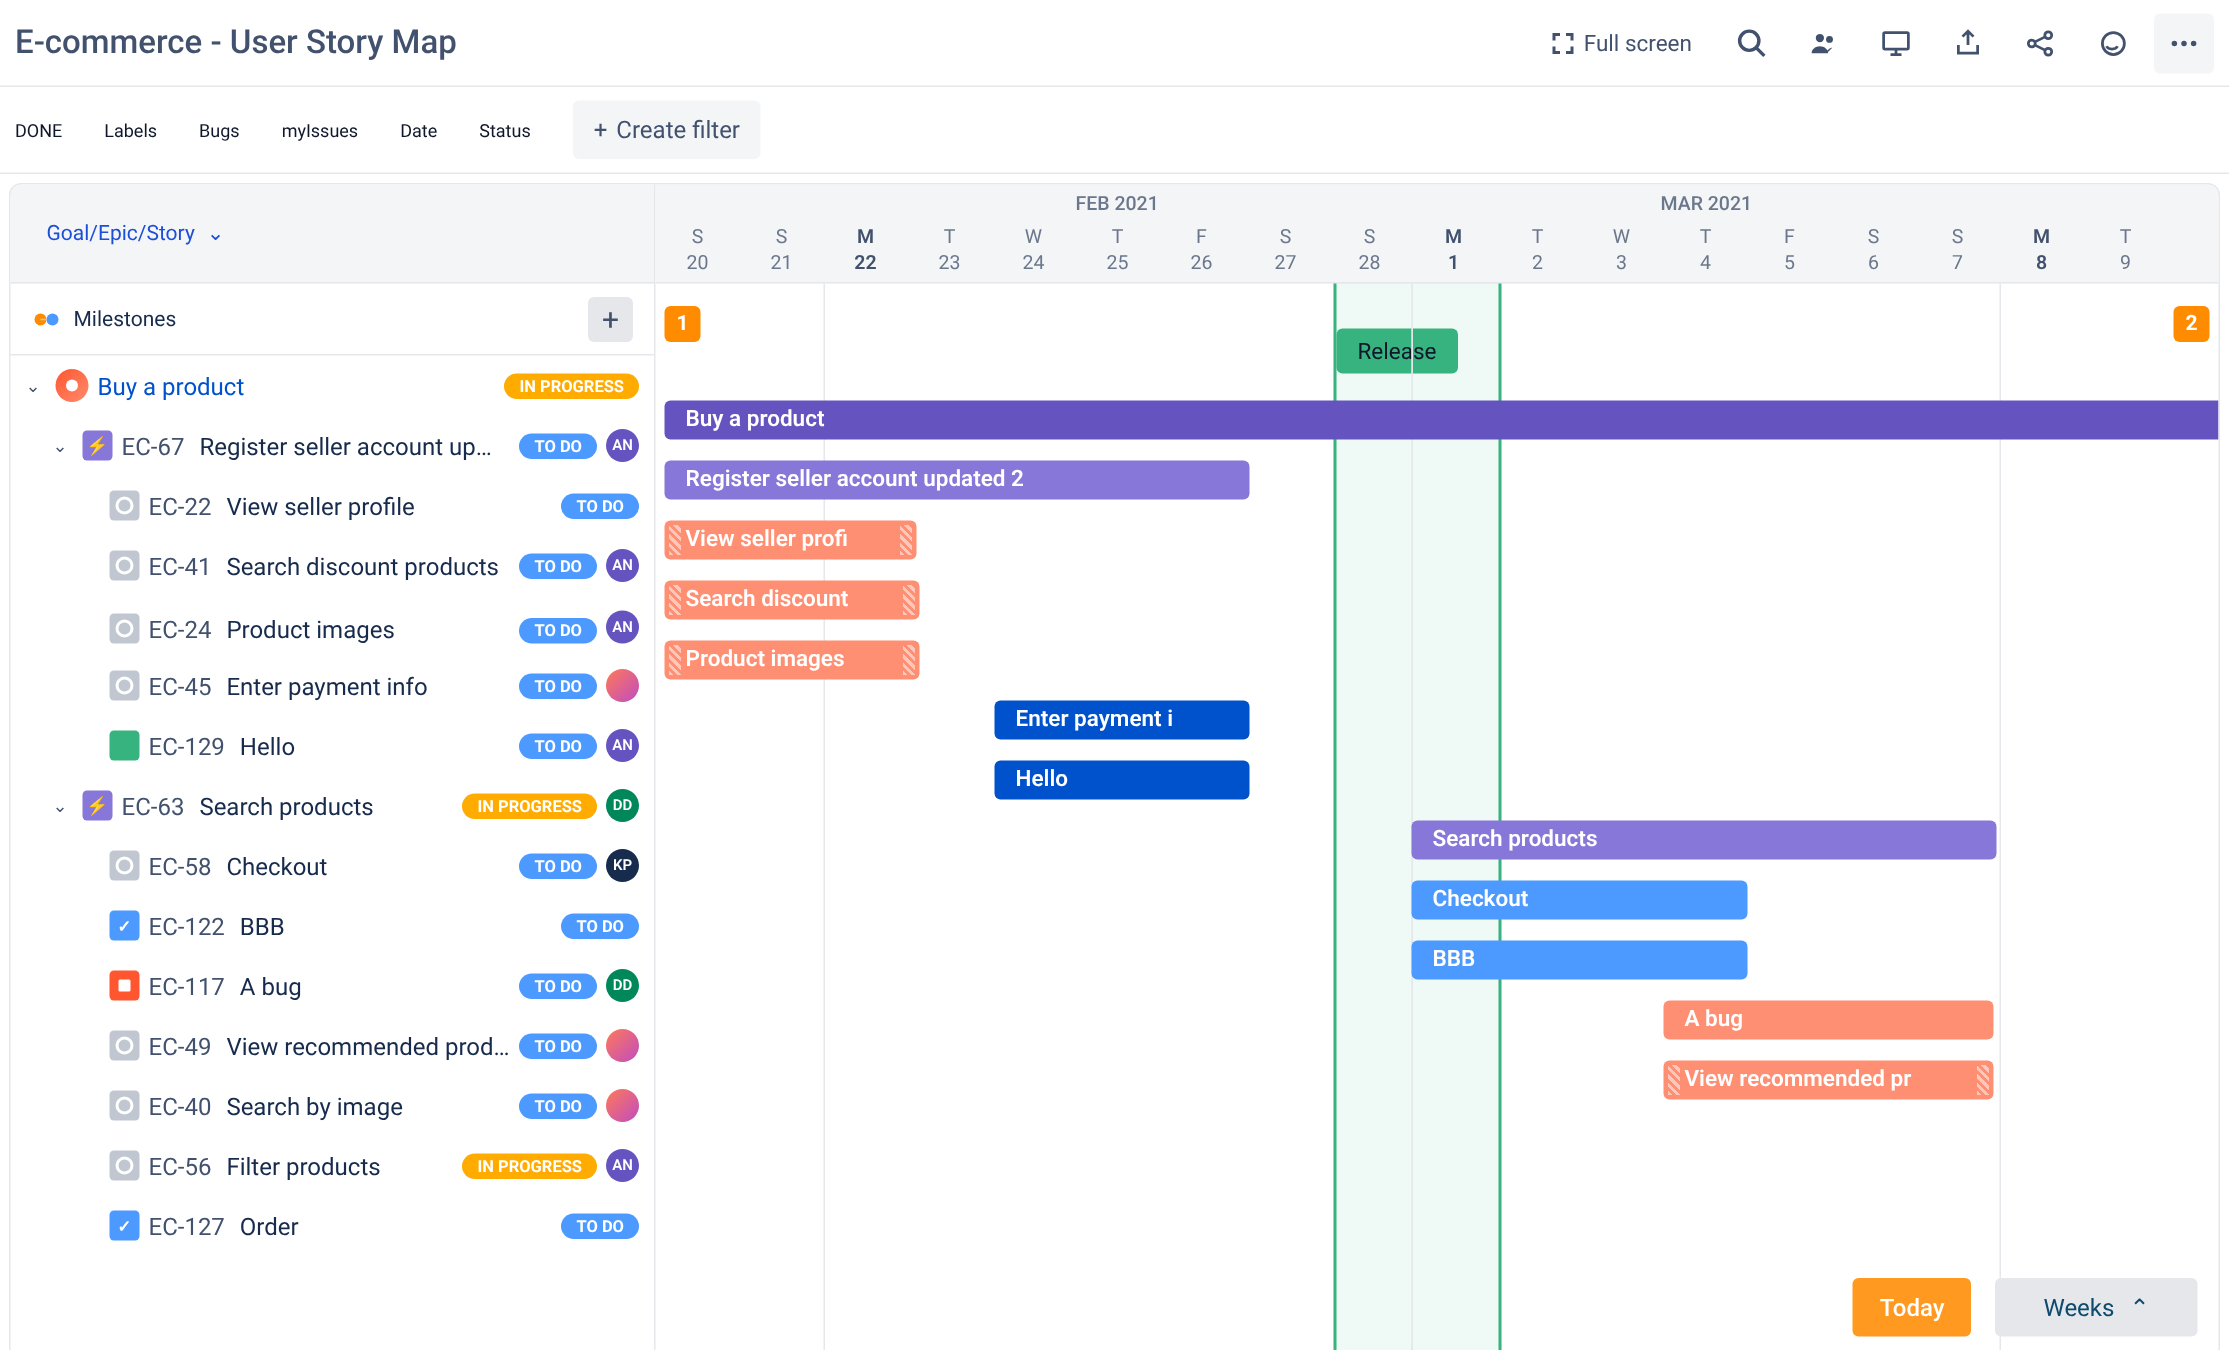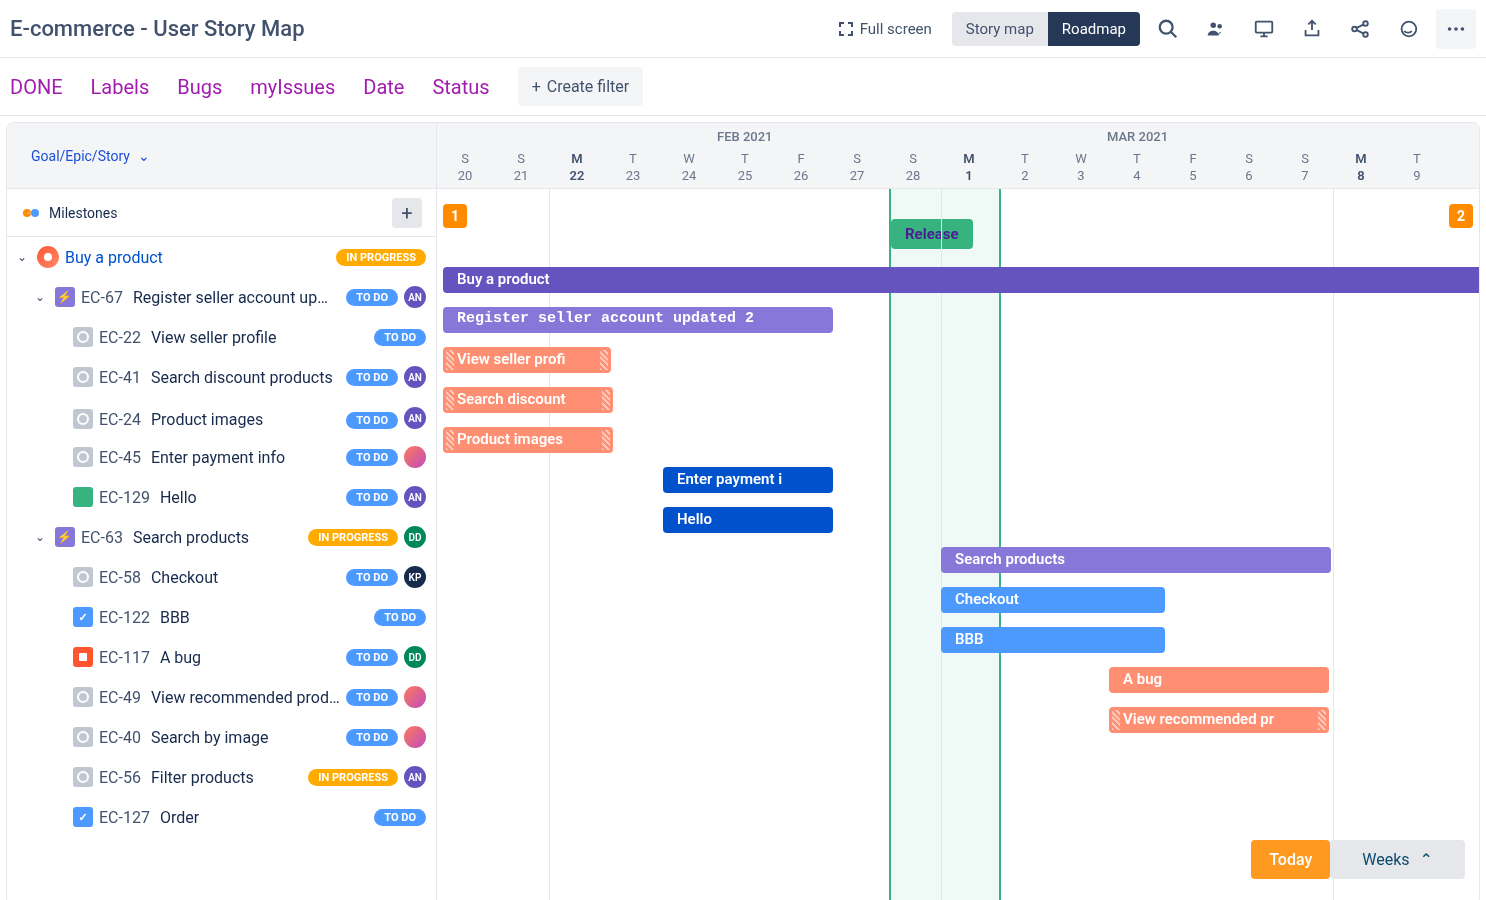--- a/index.html
+++ b/index.html
@@ -7,21 +7,21 @@
 .container{width:1486px;height:900px;position:relative}
 .header{display:flex;align-items:center;padding:12px 10px;border-bottom:1px solid #e5e7eb;height:58px}
 .title{font-size:22px;font-weight:500;color:#42526e;flex:1}
 .header-actions{display:flex;align-items:center;gap:8px}
 .fullscreen-btn{display:flex;align-items:center;gap:6px;padding:8px 12px;color:#42526e;font-size:15px;cursor:pointer;border-radius:4px}
 .view-toggle{display:flex;background:#e5e7eb;border-radius:4px;overflow:hidden}
 .view-toggle button{border:none;padding:8px 14px;font-size:15px;cursor:pointer;background:transparent;color:#42526e}
 .view-toggle button.active{background:#253858;color:#fff}
 .icon-btn{width:40px;height:40px;display:flex;align-items:center;justify-content:center;color:#42526e;cursor:pointer;border-radius:4px}
 .filters{display:flex;align-items:center;gap:28px;padding:18px 10px;border-bottom:1px solid #e5e7eb;height:58px}
-.filter-item{color:#a21caf;font-size:20px;cursor:pointer}
+.filter-item{color:#0f172a;font-size:12px;cursor:pointer}
 .create-filter{display:flex;align-items:center;gap:6px;padding:10px 14px;background:#f4f5f7;border-radius:4px;color:#42526e;font-size:16px;cursor:pointer}
 .main{display:flex;height:calc(900px - 116px);border:1px solid #e5e7eb;margin:6px;border-radius:8px;overflow:hidden}
 .sidebar{width:430px;border-right:1px solid #e5e7eb;display:flex;flex-direction:column}
 .sidebar-header{background:#f4f5f7;padding:14px 24px;display:flex;align-items:center;gap:8px;border-bottom:1px solid #e5e7eb;height:66px}
 .sidebar-header span{font-size:14px;color:#1d4ed8}
 .milestones-row{display:flex;align-items:center;padding:10px 14px;border-bottom:1px solid #e5e7eb;height:48px}
 .milestone-icon{width:20px;height:20px;margin-right:8px}
 .milestones-row .label{flex:1;font-size:14px;color:#172b4d}
 .add-btn{width:30px;height:30px;background:#e5e7eb;border-radius:4px;display:flex;align-items:center;justify-content:center;cursor:pointer;font-size:20px;color:#42526e}
 .tree{overflow-y:auto;flex:1}
@@ -51,53 +51,49 @@
 .avatar.kp{background:#172b4d}
 .avatar.img{background:linear-gradient(135deg,#ff7a59,#c04bc0)}
 .timeline{flex:1;position:relative;overflow:hidden}
 .timeline-header{height:66px;background:#f4f5f7;border-bottom:1px solid #e5e7eb;position:relative}
 .month-label{position:absolute;top:6px;font-size:13px;color:#6b778c;font-weight:500}
 .days-row{position:absolute;bottom:0;left:0;right:0;display:flex;height:42px}
 .day-cell{width:56px;text-align:center;color:#6b778c;font-size:13px;display:flex;flex-direction:column;justify-content:center;gap:2px}
 .day-cell.bold{font-weight:600;color:#42526e}
 .timeline-body{position:relative;height:calc(100% - 66px)}
 .vline{position:absolute;top:0;bottom:0;width:1px;background:#e5e7eb}
-.release-marker{position:absolute;top:30px;background:#36b37e;color:#4c1d95;padding:6px 14px;border-radius:4px;font-size:15px;font-weight:700}
+.release-marker{position:absolute;top:30px;background:#36b37e;color:#0f172a;padding:6px 14px;border-radius:4px;font-size:15px;font-weight:400}
 .marker-1{position:absolute;top:15px;left:6px;width:24px;height:24px;background:#ff8b00;color:#fff;border-radius:4px;display:flex;align-items:center;justify-content:center;font-weight:700;font-size:14px}
 .marker-2{position:absolute;top:15px;right:6px;width:24px;height:24px;background:#ff8b00;color:#fff;border-radius:4px;display:flex;align-items:center;justify-content:center;font-weight:700;font-size:14px}
 .bar{position:absolute;height:26px;border-radius:4px;color:#fff;font-size:15px;font-weight:600;padding:3px 14px;white-space:nowrap;overflow:hidden;text-overflow:ellipsis}
 .bar.goal{background:#6554c0}
 .bar.epic{background:#8777d9}
 .bar.salmon{background:#ff8f73}
 .bar.blue{background:#0052cc}
 .bar.lightblue{background:#4c9aff}
 .bar.salmon-h::before,.bar.salmon-h::after{content:'';position:absolute;top:3px;bottom:3px;width:8px;background:repeating-linear-gradient(45deg,#fff,#fff 2px,transparent 2px,transparent 4px);opacity:0.5}
 .bar.salmon-h::before{left:3px}
 .bar.salmon-h::after{right:3px}
-.footer-controls{position:absolute;bottom:26px;right:14px;display:flex;gap:0}
+.footer-controls{position:absolute;bottom:14px;right:14px;display:flex;gap:16px}
 .today-btn{background:#ff991f;color:#fff;padding:10px 18px;border-radius:4px;font-size:16px;font-weight:500;cursor:pointer;border:none}
 .weeks-btn{background:#e5e7eb;color:#0c4a6e;padding:10px 32px;border-radius:4px;font-size:16px;cursor:pointer;border:none;display:flex;align-items:center;gap:10px}
 .release-zone{position:absolute;top:0;bottom:0;background:rgba(54,179,126,0.08);border-left:2px solid #36b37e;border-right:2px solid #36b37e}
 </style>
 </head>
 <body>
 
 <div class="container">
   <div class="header">
     <div class="title">E-commerce - User Story Map</div>
     <div class="header-actions">
       <div class="fullscreen-btn">
         <svg width="16" height="16" viewBox="0 0 16 16" fill="none" stroke="currentColor" stroke-width="2">
             <path d="M2 6V2h4M14 6V2h-4M2 10v4h4M14 10v4h-4"></path>
           </svg>
         <span>Full screen</span>
-      </div>
-      <div class="view-toggle">
-        <button>Story map</button>
-        <button class="active">Roadmap</button>
       </div>
       <div class="icon-btn">
           <svg width="22" height="22" viewBox="0 0 24 24" fill="none" stroke="currentColor" stroke-width="2.5">
             <circle cx="10" cy="10" r="7"></circle>
             <path d="M21 21l-6-6"></path>
           </svg>
         </div>
       <div class="icon-btn">
           <svg width="22" height="22" viewBox="0 0 24 24" fill="currentColor">
             <circle cx="9" cy="8" r="3"></circle>
@@ -368,21 +364,21 @@
       <div class="timeline-body" id="tl-body">
         <div class="release-zone" style="left:452px;width:112px"></div>
         <div class="marker-1">1</div>
         <div class="marker-2">2</div>
         <div class="release-marker" style="left:454px">Release</div>
       <div class="vline" style="left: 112px;"></div>
           <div class="vline" style="left: 504px;"></div>
           <div class="vline" style="left: 896px;"></div>
           <div class="vline" style="left: 504px;"></div>
           <div class="bar goal" style="top: 78px; left: 6px; width: 1040px;">Buy a product</div>
-          <div class="bar epic" style="top: 118px; left: 6px; width: 390px; font-family: Liberation Mono, monospace;">Register seller account updated 2</div>
+          <div class="bar epic" style="top: 118px; left: 6px; width: 390px;">Register seller account updated 2</div>
           <div class="bar salmon salmon-h" style="top: 158px; left: 6px; width: 168px;">View seller profi</div>
           <div class="bar salmon salmon-h" style="top: 198px; left: 6px; width: 170px;">Search discount</div>
           <div class="bar salmon salmon-h" style="top: 238px; left: 6px; width: 170px;">Product images</div>
           <div class="bar blue" style="top: 278px; left: 226px; width: 170px;">Enter payment i</div>
           <div class="bar blue" style="top: 318px; left: 226px; width: 170px;">Hello</div>
           <div class="bar epic" style="top: 358px; left: 504px; width: 390px;">Search products</div>
           <div class="bar lightblue" style="top: 398px; left: 504px; width: 224px;">Checkout</div>
           <div class="bar lightblue" style="top: 438px; left: 504px; width: 224px;">BBB</div>
           <div class="bar salmon" style="top: 478px; left: 672px; width: 220px;">A bug</div>
           <div class="bar salmon salmon-h" style="top: 518px; left: 672px; width: 220px;">View recommended pr</div>

